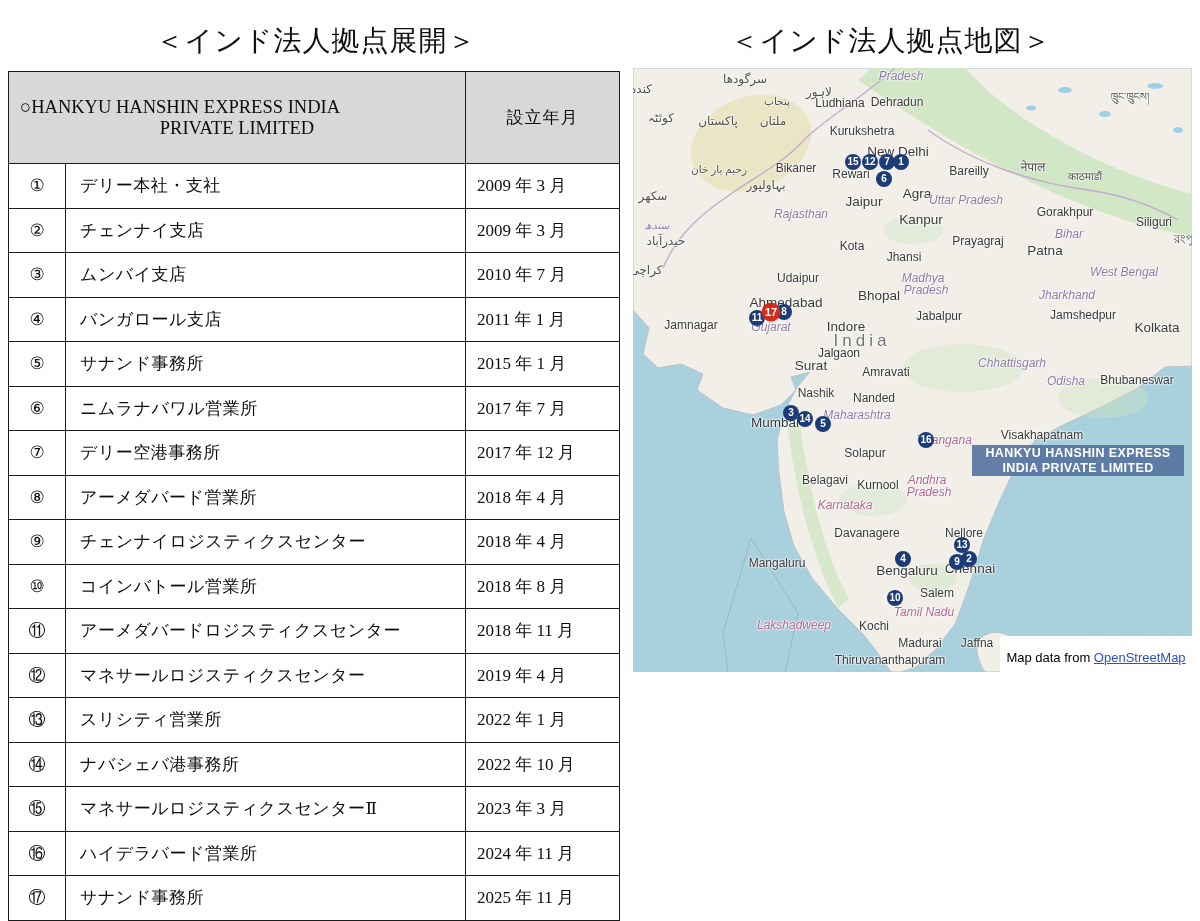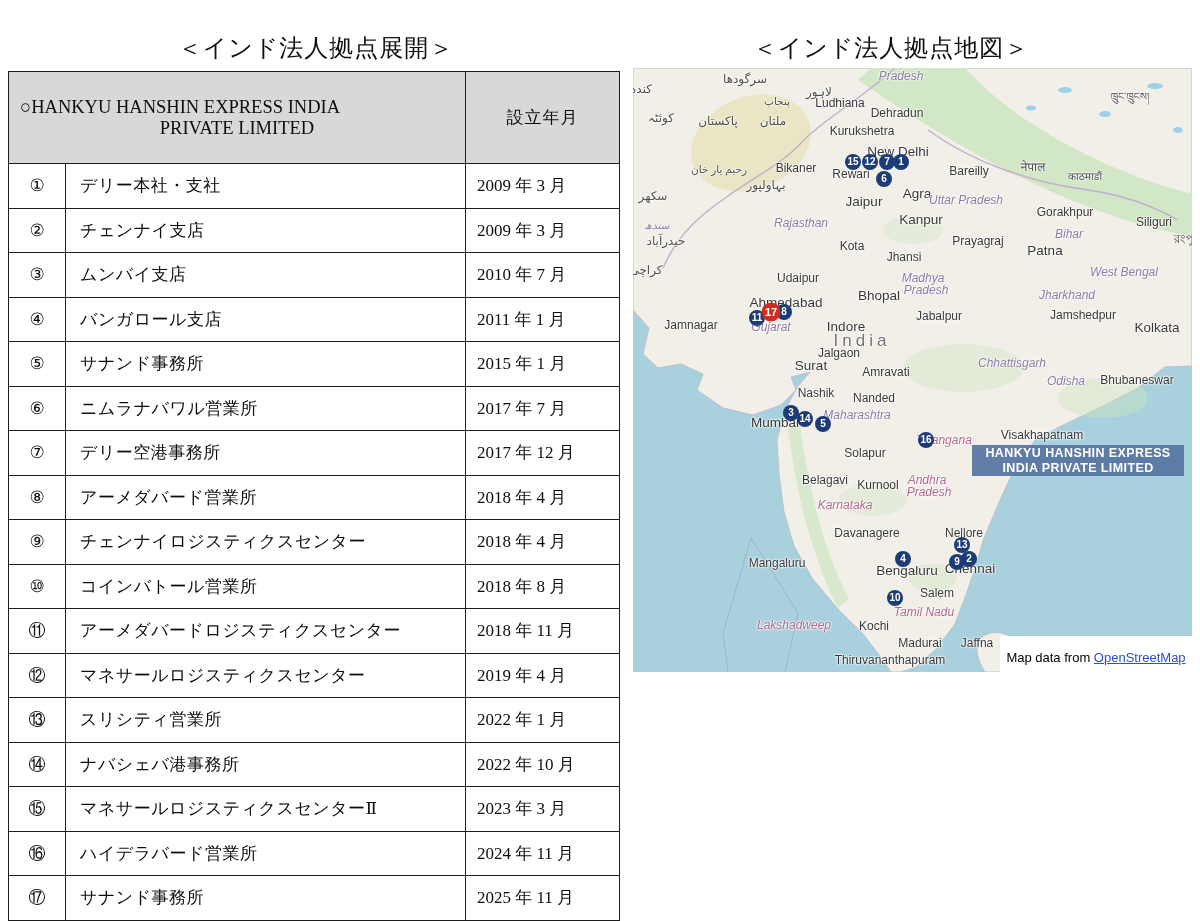--- a/index.html
+++ b/index.html
@@ -1,20 +1,20 @@
 <!DOCTYPE html>
 <html style="--marker-blue: #1c3c77; --marker-red: #d42b1e;"><head>
 <meta charset="utf-8">
 <style>
   html,body{margin:0;padding:0;background:#ffffff;}
   body{width:1200px;height:921px;position:relative;overflow:hidden;
        font-family:"Liberation Serif","DejaVu Serif",serif;color:#111;}
 
   
-  .sec-title{position:absolute;top:32px;font-size:24px;letter-spacing:1px;
+  .sec-title{position:absolute;top:22px;font-size:28px;letter-spacing:1px;
              color:#101010;white-space:nowrap;transform:translateX(-50%);}
   #left-title{left:316px;}
   #right-title{left:891px;}
 
   
   #office-table{position:absolute;left:8px;top:71px;width:611px;
                 border-collapse:collapse;table-layout:fixed;}
   #office-table col.c1{width:57px;} #office-table col.c2{width:400px;} #office-table col.c3{width:154px;}
   #office-table td,#office-table th{border:1.6px solid #1c1c1c;font-weight:normal;
                 font-size:17px;color:#0d0d0d;overflow:hidden;}
@@ -222,32 +222,32 @@
     <div class="lbl foreign" style="left: 20px; top: 128px;">سکھر</div>
     <div class="lbl state sm" style="left: 24px; top: 157px;">سندھ</div>
     <div class="lbl foreign" style="left: 33px; top: 173px;">حیدرآباد</div>
     <div class="lbl foreign" style="left: 13px; top: 202px;">کراچی</div>
     <div class="lbl state" style="left: 268px; top: 8px;">Pradesh</div>
     <div class="lbl foreign sm" style="left: 497px; top: 31px;">ཁྲུང་ཁྲུངས།</div>
     <div class="lbl foreign" style="left: 400px; top: 98px;">नेपाल</div>
     <div class="lbl foreign sm" style="left: 452px; top: 108px;">काठमाडौं</div>
     <div class="lbl foreign" style="left: 554px; top: 172px;">রংপুর</div>
     <div class="lbl city" style="left: 207px; top: 35px;">Ludhiana</div>
-    <div class="lbl city" style="left: 264px; top: 45px;">Dehradun</div>
+    <div class="lbl city" style="left: 264px; top: 34px;">Dehradun</div>
     <div class="lbl city" style="left: 229px; top: 63px;">Kurukshetra</div>
     <div class="lbl city lg" style="left: 265px; top: 83px;">New Delhi</div>
     <div class="lbl city" style="left: 163px; top: 100px;">Bikaner</div>
     <div class="lbl city" style="left: 218px; top: 106px;">Rewari</div>
     <div class="lbl city" style="left: 336px; top: 103px;">Bareilly</div>
     <div class="lbl city lg" style="left: 231px; top: 133px;">Jaipur</div>
     <div class="lbl city lg" style="left: 284px; top: 125px;">Agra</div>
     <div class="lbl state" style="left: 333px; top: 132px;">Uttar Pradesh</div>
     <div class="lbl city" style="left: 400px; top: 144px; margin-left: 32px;">Gorakhpur</div>
     <div class="lbl city" style="left: 521px; top: 154px;">Siliguri</div>
-    <div class="lbl state" style="left: 168px; top: 146px; margin-top: 9px;">Rajasthan</div>
+    <div class="lbl state" style="left: 168px; top: 146px;">Rajasthan</div>
     <div class="lbl city lg" style="left: 288px; top: 151px;">Kanpur</div>
     <div class="lbl city" style="left: 345px; top: 173px;">Prayagraj</div>
     <div class="lbl state" style="left: 436px; top: 166px;">Bihar</div>
     <div class="lbl city lg" style="left: 412px; top: 182px;">Patna</div>
     <div class="lbl city" style="left: 219px; top: 178px;">Kota</div>
     <div class="lbl city" style="left: 271px; top: 189px;">Jhansi</div>
     <div class="lbl state" style="left: 491px; top: 204px;">West Bengal</div>
     <div class="lbl city" style="left: 165px; top: 210px;">Udaipur</div>
     <div class="lbl state" style="left: 290px; top: 210px;">Madhya</div>
     <div class="lbl state" style="left: 293px; top: 222px;">Pradesh</div>

